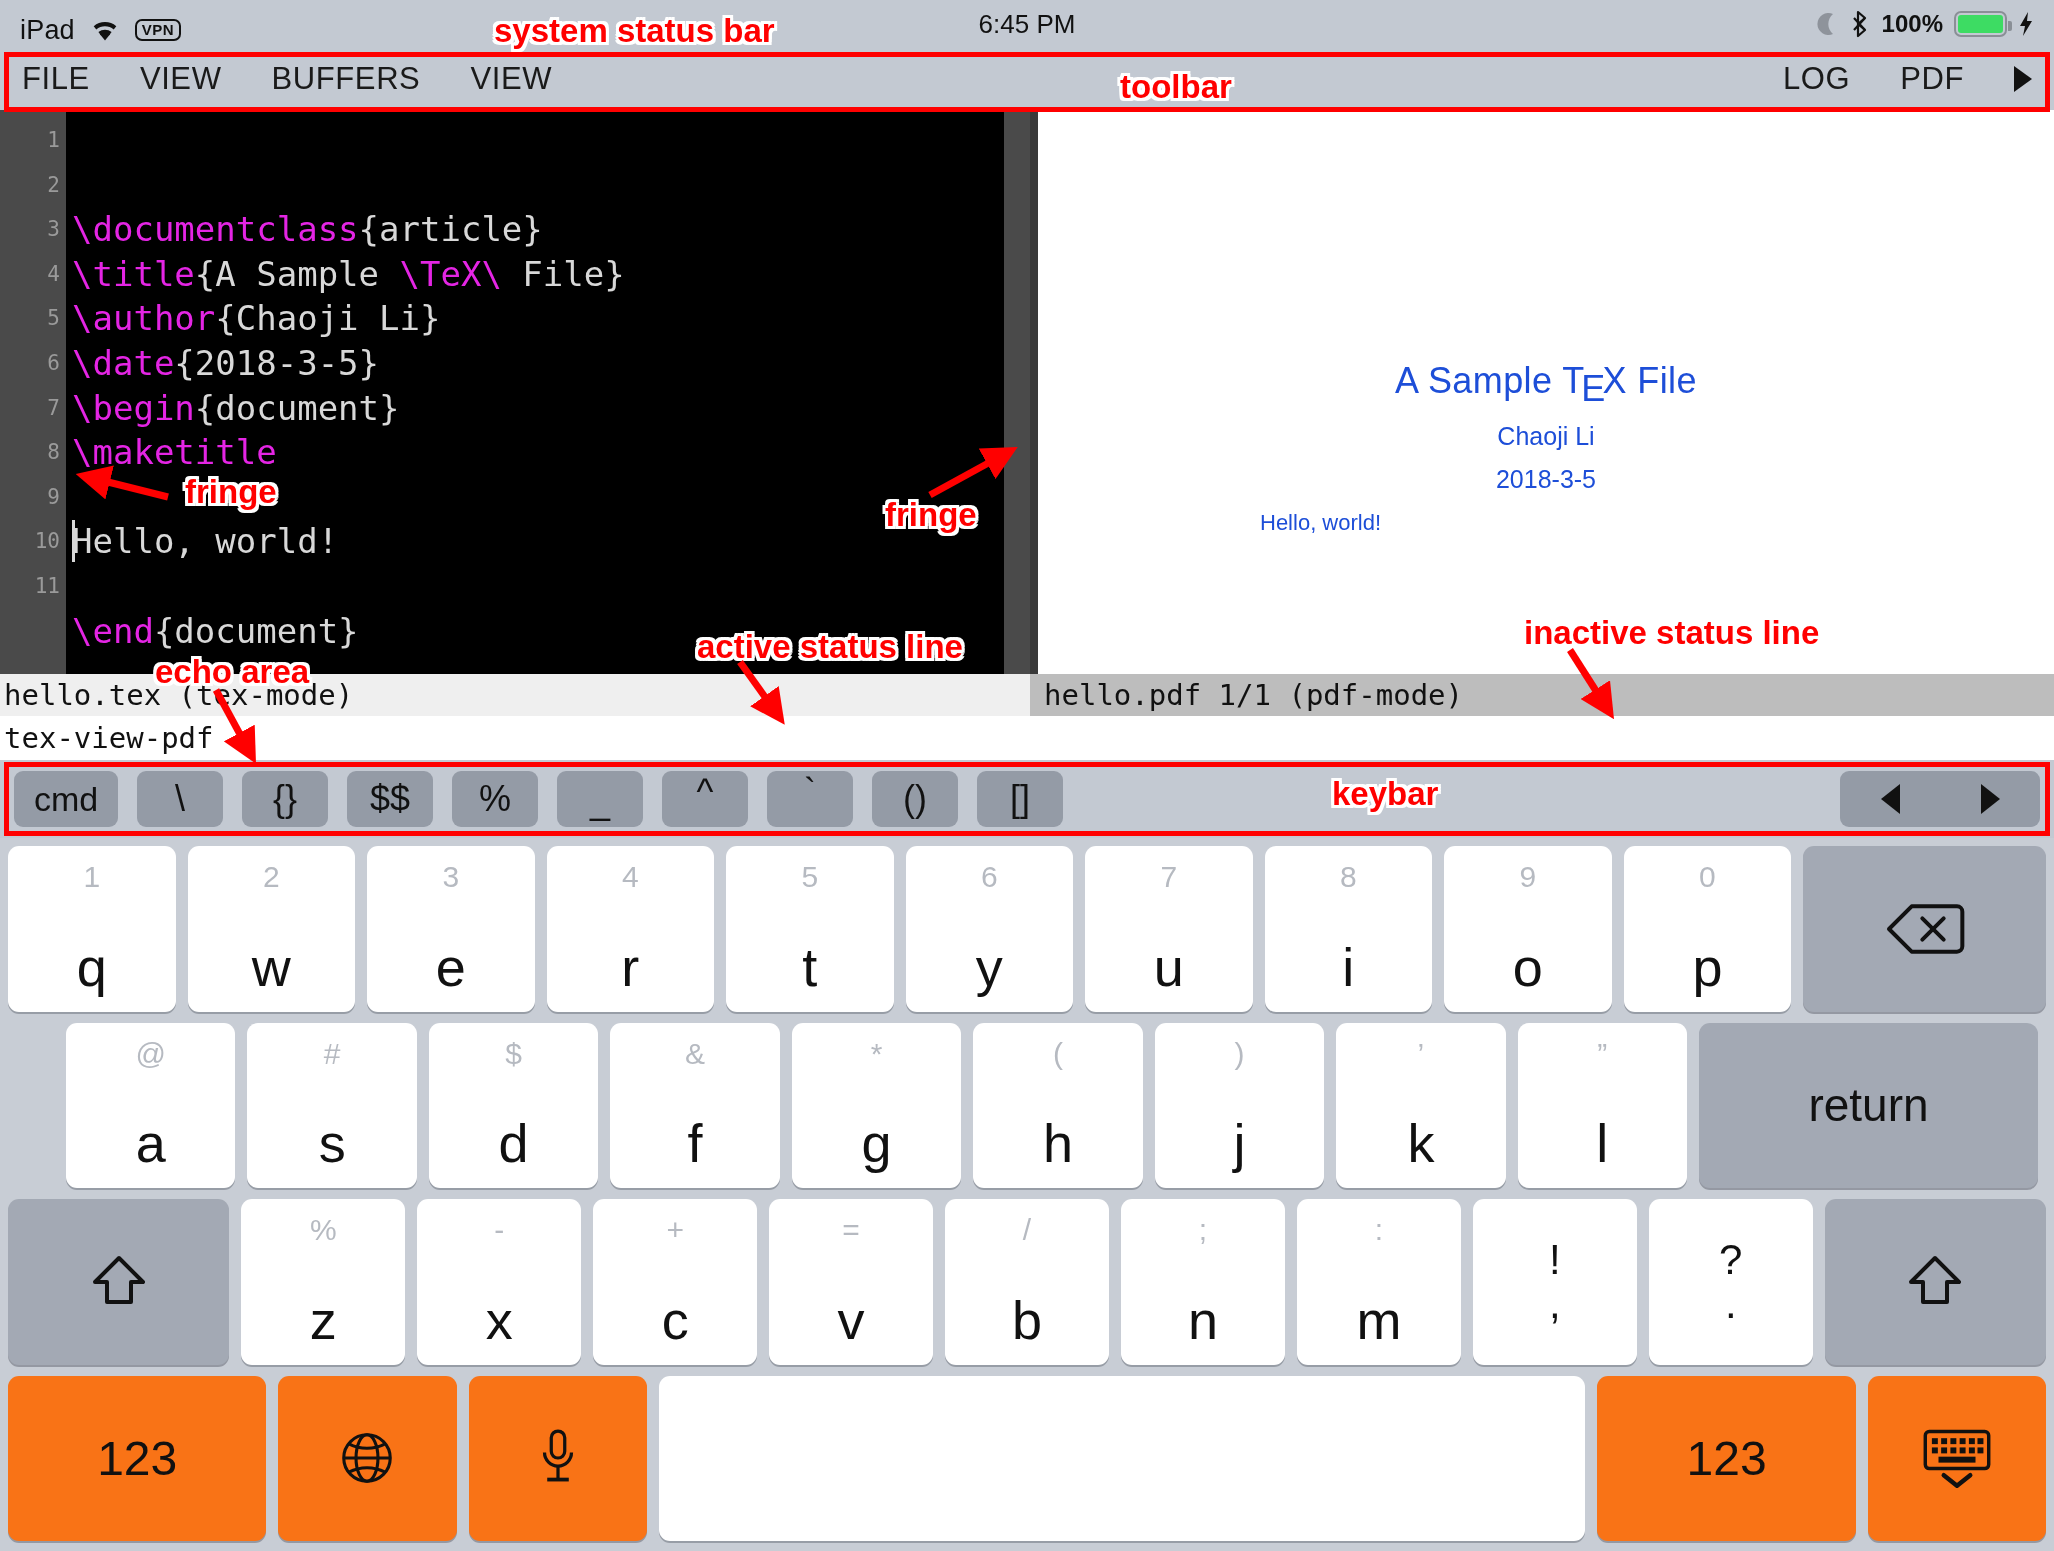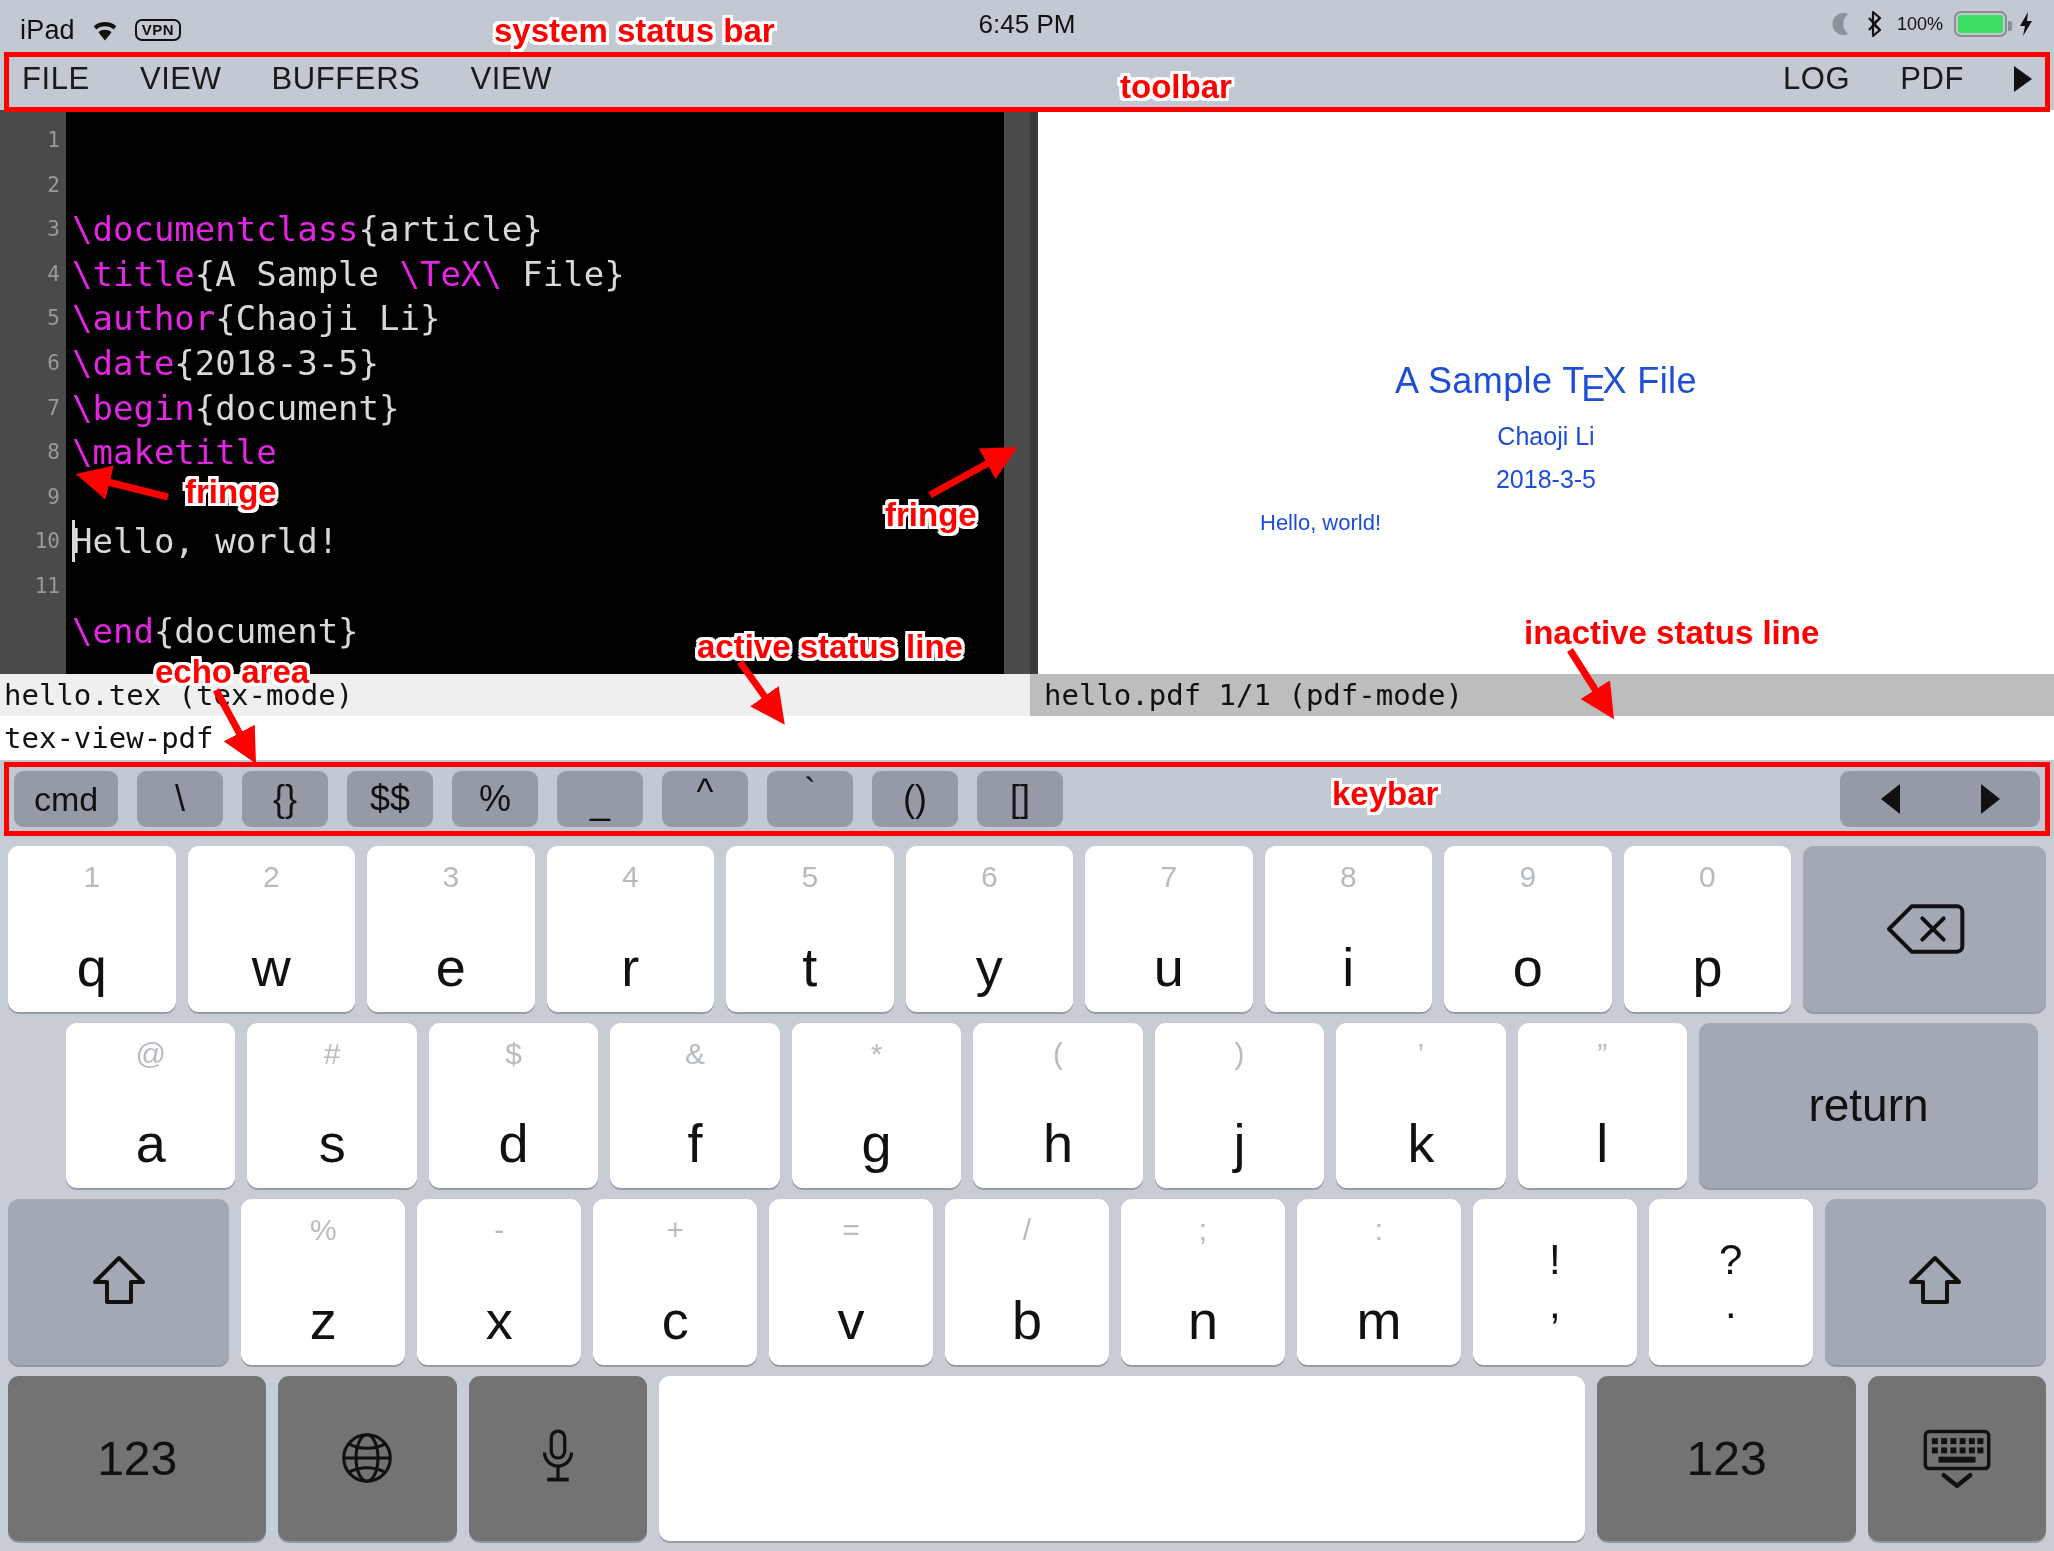--- a/index.html
+++ b/index.html
@@ -15,21 +15,21 @@
     padding:0 20px; font-size:26px; color:#111;
   }
   .sb-left{ display:flex; align-items:center; gap:14px;margin-top:12px; }
   .sb-ipad{ font-size:27px; letter-spacing:.2px; }
   .vpn-badge{
     border:2.5px solid #111; border-radius:7px; font-size:15px;
     font-weight:bold; padding:1px 5px 2px; line-height:1; letter-spacing:.5px;
   }
   .sb-center{ position:absolute; left:0; right:0; text-align:center; font-size:26px; }
   .sb-right{ margin-left:auto; display:flex; align-items:center; gap:11px; z-index:2; }
-  .batt-pct{ font-size:18px; }
+  .batt-pct{ font-size:24px;font-weight:bold; }
   .batt{
     width:53px; height:26px; border:2.5px solid #8a8f96; border-radius:7px;
     padding:2px; position:relative;
   }
   .batt i{ display:block; width:100%; height:100%; background:#3ddc63; border-radius:3px; }
   .batt:after{
     content:""; position:absolute; right:-7px; top:8px; width:4px; height:10px;
     background:#8a8f96; border-radius:0 2px 2px 0;
   }
 
@@ -146,21 +146,21 @@
     padding-bottom:0; gap:2px; }
   .key.punct .top{ font-size:42px; line-height:1; }
   .key.punct .bot{ font-size:42px; line-height:1; }
   .r1 .key{ }
   .r2{ padding:0 58px; }
   .r2 .key.ret{ flex:2.0; background:#a3a9b4; box-shadow:0 2px 0 rgba(125,130,140,.7);
     align-items:center; padding-bottom:0; font-size:46px; margin-right:-50px; }
   .r3 .key.shift{ flex:1.35; background:#a3a9b4; box-shadow:0 2px 0 rgba(125,130,140,.7);
     align-items:center; padding-bottom:0; }
   .r4{ }
-  .r4 .key{ background:#737373; box-shadow:0 2px 0 rgba(125,130,140,.7);
+  .r4 .key{ background:#f97316; box-shadow:0 2px 0 rgba(125,130,140,.7);
     align-items:center; padding-bottom:0; font-size:48px; }
   .r4 .key.space{ flex:5.2; background:#fff; box-shadow:0 2px 0 rgba(135,140,150,.75); }
   .r4 .key.num{ flex:1.45; }
   .r4 .key.small{ flex:1; }
   .backspace{ flex:1.45 !important; }
 
   svg.ic{ display:block; }
 
   
   .anno-box{ position:absolute; border:5px solid #ff0000; pointer-events:none; }

